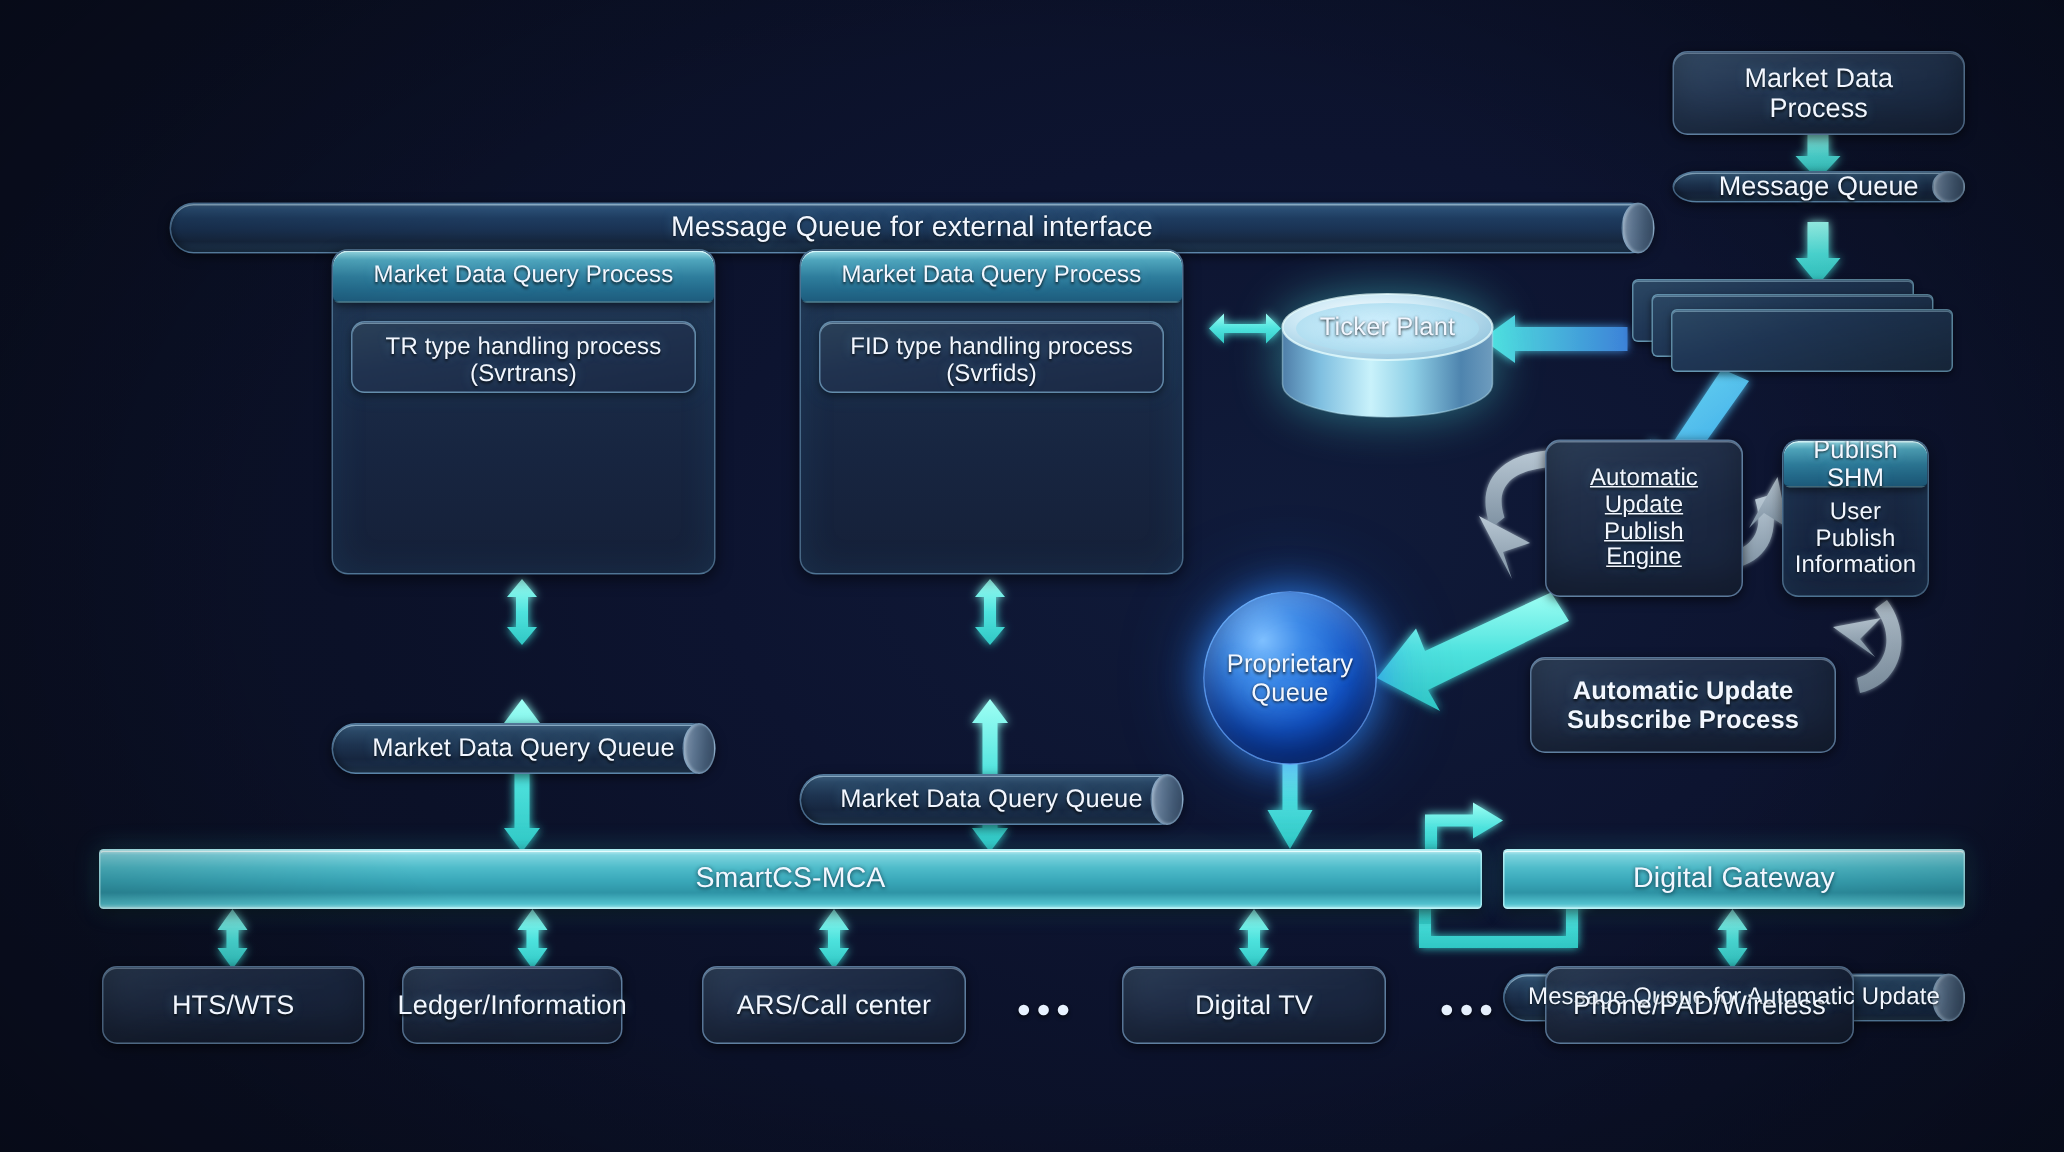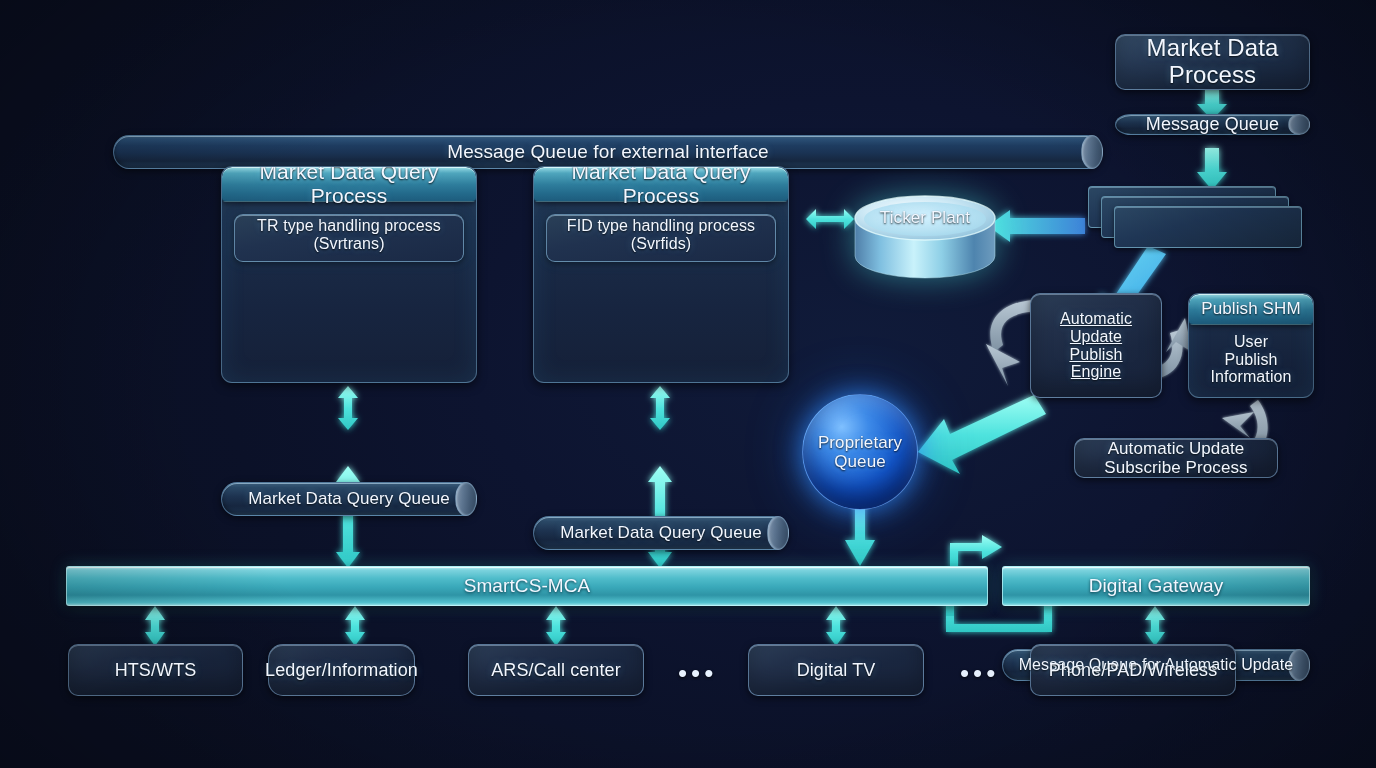--- a/index.html
+++ b/index.html
@@ -48,29 +48,29 @@
     box-shadow:0 3px 10px rgba(0,0,0,.55), inset 0 0 24px rgba(60,150,200,.14);
     overflow:hidden;
   }
   .group-head{
     height:34px;display:flex;align-items:center;justify-content:center;
     border-radius:10px 10px 4px 4px;
     background:linear-gradient(180deg,#9ddfe8 0%,#4fa6bd 18%,#2e7d9c 52%,#236a8b 78%,#1d5c7d 100%);
     box-shadow:inset 0 1px 0 rgba(230,252,255,.8), 0 2px 5px rgba(0,0,0,.45);
     border-bottom:1px solid rgba(10,30,50,.6);
   }
-  .group-head .lbl{font-size:21px;}
+  .group-head .lbl{font-size:16px;}
   .group-body{position:relative;padding:12px;height:calc(100% - 34px);box-sizing:border-box;}
 
   .sub{
     border-radius:9px;
     border:1px solid rgba(150,205,240,.55);
     background:linear-gradient(170deg,#2a4058 0%,#20324f 40%,#1a2945 100%);
     box-shadow:inset 0 1px 0 rgba(200,235,255,.45), 0 2px 6px rgba(0,0,0,.5), 0 0 14px rgba(70,170,220,.16);
-    display:flex;align-items:flex-end;justify-content:center;
+    display:flex;align-items:flex-start;justify-content:center;
     padding:8px 10px;box-sizing:border-box;
   }
 
   
   .queue{
     border-radius:16px/50%;
     background:linear-gradient(180deg,#3d5f7e 0%,#2a4866 14%,#1d3350 42%,#16263f 72%,#1b2f4a 90%,#2b4764 100%);
     border:1px solid rgba(130,185,225,.45);
     box-shadow:inset 0 1px 0 rgba(200,235,255,.55), inset 0 -2px 4px rgba(0,0,0,.4), 0 2px 7px rgba(0,0,0,.55);
     display:flex;align-items:center;justify-content:center;position:relative;
@@ -209,21 +209,21 @@
 
       <path d="M1180 330 C 1190 364, 1170 382, 1140 380 L1140 369 C 1164 370, 1178 358, 1170 333 Z" fill="url(#gGray)"></path>
       <path d="M1185 318 L1192 352 L1176 342 L1166 352 Z" fill="url(#gGray)"></path>
 
       <path d="M1258 400 C 1276 424, 1268 456, 1240 462 L1238 452 C 1258 446, 1264 424, 1250 406 Z" fill="url(#gGray)"></path>
       <path d="M1222 418 L1254 412 L1240 426 L1250 438 Z" fill="url(#gGray)"></path>
     </g>
   </svg>
 
   <div class="node panel bright" style="left:1115px;top:34px;width:195px;height:56px;">
-    <div class="lbl" style="font-size:24px;">Market Data
+    <div class="lbl" style="font-size:18px;">Market Data
 Process</div>
   </div>
 
   <div class="node queue" style="left:1115px;top:114px;width:195px;height:21px;">
     <div class="cap"></div>
     <div class="lbl" style="font-size:18px;">Message Queue</div>
   </div>
 
   <div class="node queue wide" style="left:113px;top:114px;width:990px;height:34px;">
     <div class="cap"></div>
@@ -300,32 +300,32 @@
     <div class="lbl" style="font-size:17px;">Market Data Query Queue</div>
   </div>
 
   <div class="node panel" style="left:1030px;top:293px;width:132px;height:105px;">
     <div class="lbl" style="font-size:16px;text-decoration:underline;">Automatic
 Update
 Publish
 Engine</div>
   </div>
 
-  <div class="node group" style="left:1188px;top:293px;width:126px;height:105px;">
+  <div class="node group" style="left:1188px;top:293px;width:98px;height:105px;">
     <div class="group-head" style="height:30px;">
       <div class="lbl" style="font-size:17px;">Publish SHM</div>
     </div>
     <div class="group-body" style="display:flex;align-items:center;justify-content:center;padding:16px;">
       <div class="lbl" style="font-size:16px;">User
 Publish
 Information</div>
     </div>
   </div>
 
-  <div class="node panel" style="left:1074px;top:438px;width:204px;height:40px;">
+  <div class="node panel" style="left:1020px;top:438px;width:204px;height:64px;font-weight:bold;">
     <div class="lbl" style="font-size:17px;">Automatic Update
 Subscribe Process</div>
   </div>
 
   <div class="node sphere" style="left:802px;top:394px;width:116px;height:116px;">
     <div class="lbl" style="font-size:17px;">Proprietary
 Queue</div>
   </div>
 
   <div class="node queue" style="left:1002px;top:526px;width:308px;height:32px;">
@@ -338,21 +338,21 @@
   </div>
 
   <div class="node cyanbar" style="left:1002px;top:566px;width:308px;height:40px;">
     <div class="lbl">Digital Gateway</div>
   </div>
 
   <div class="node panel" style="left:68px;top:644px;width:175px;height:52px;">
     <div class="lbl" style="font-size:18px;">HTS/WTS</div>
   </div>
 
-  <div class="node panel" style="left:268px;top:644px;width:147px;height:52px;border-radius:15px;">
+  <div class="node panel" style="left:268px;top:644px;width:147px;height:52px;">
     <div class="lbl" style="font-size:18px;">Ledger/Information</div>
   </div>
 
   <div class="node panel" style="left:468px;top:644px;width:176px;height:52px;">
     <div class="lbl" style="font-size:18px;">ARS/Call center</div>
   </div>
 
   <div class="dots" style="left:678px;top:660px;">•••</div>
 
   <div class="node panel" style="left:748px;top:644px;width:176px;height:52px;">

